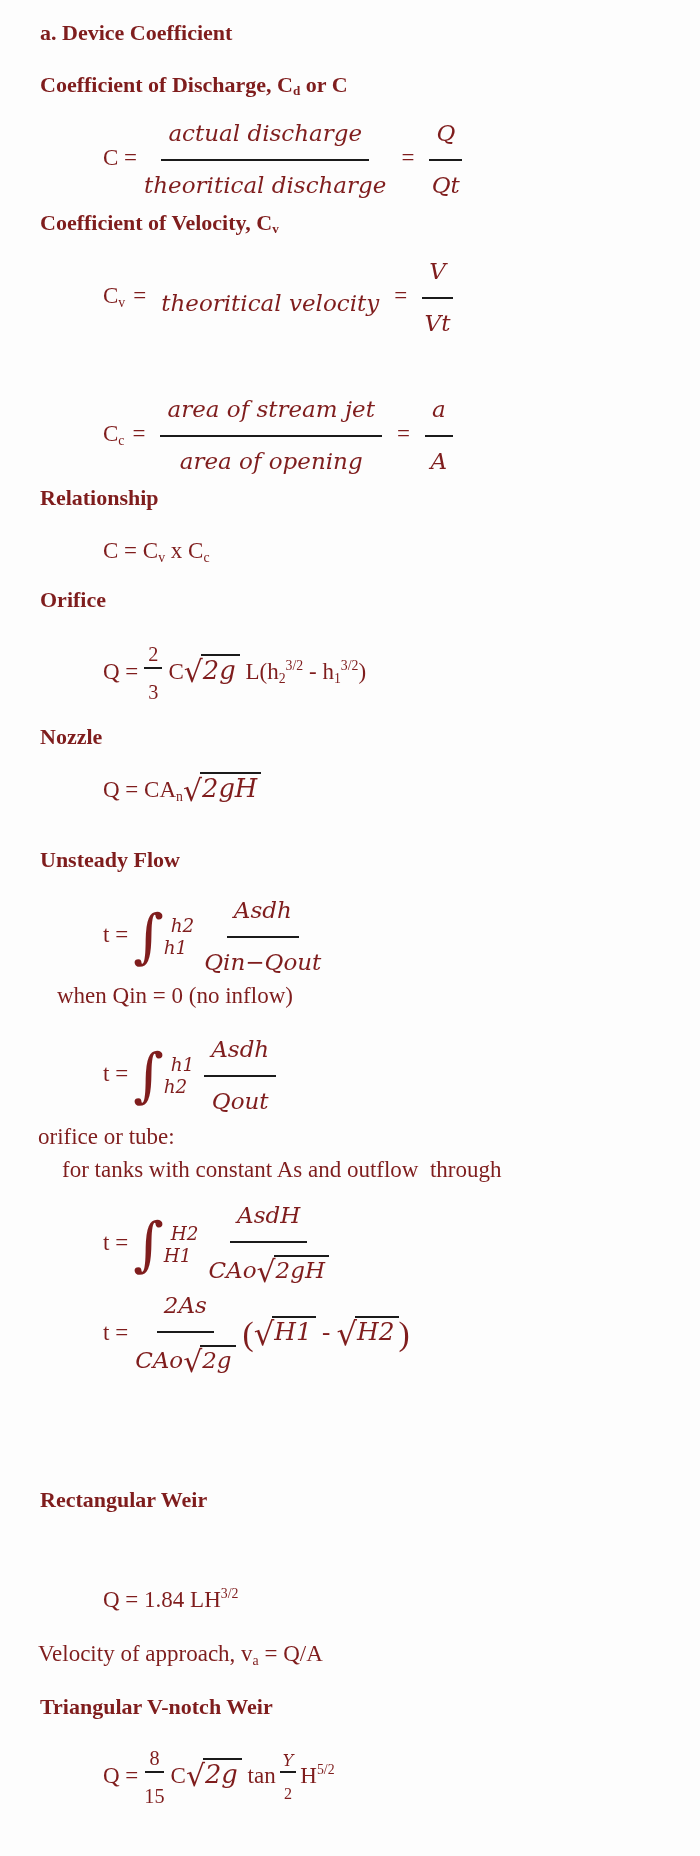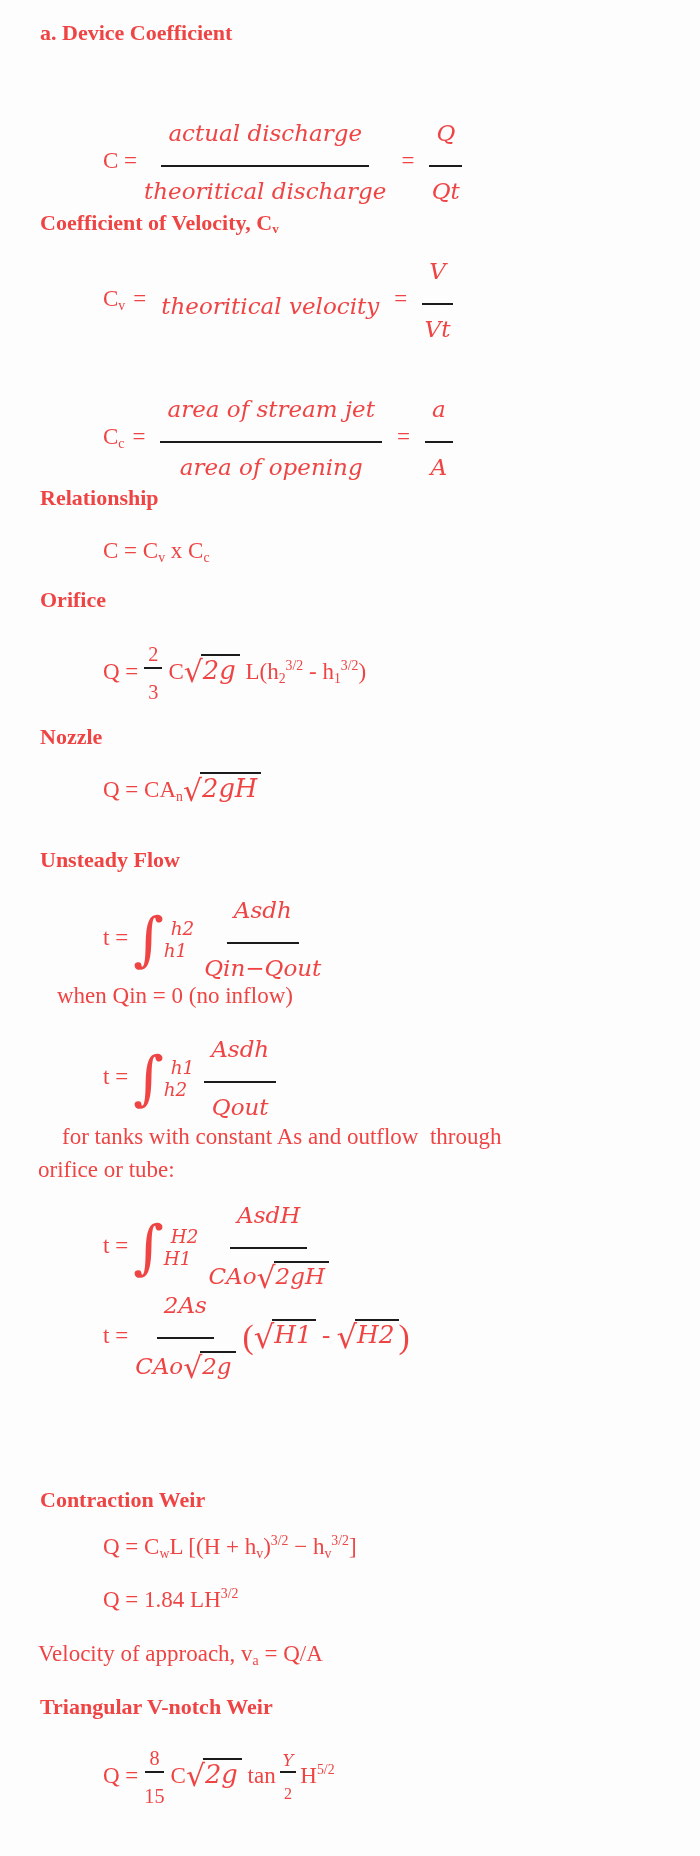--- a/index.html
+++ b/index.html
@@ -1,26 +1,26 @@
 <!DOCTYPE html>
 <html><head>
 <meta charset="utf-8">
 <style>
   html,body{margin:0;padding:0;background:#ffffff;}
-  .page{position:relative;width:700px;height:1856px;background:#fdfdfd;color:#ef4444;overflow:hidden;
+  .page{position:relative;width:700px;height:1856px;background:#fdfdfd;color:#7f1d1d;overflow:hidden;
         font-family:"Liberation Serif",serif;}
   .h{position:absolute;left:40px;font-weight:700;font-size:22px;line-height:1.2;white-space:pre;}
   .h sub{font-size:0.6em;vertical-align:-0.22em;}
   .txt{position:absolute;font-size:23px;line-height:1.25;white-space:pre;}
   .para{position:absolute;font-size:23px;line-height:33px;white-space:pre;}
   .fx{position:absolute;left:103px;font-size:23px;white-space:pre;line-height:1.15;}
   .mi{font-family:"DejaVu Serif",serif;font-style:italic;}
   .eq{margin:0 8px;}
   .frac{display:inline-flex;flex-direction:column;align-items:center;vertical-align:middle;margin:0 7px;text-align:center;}
-  .frac .num{border-bottom:2.5px solid #1b1b1b;padding:0 7px 19px;line-height:1.1;}
+  .frac .num{border-bottom:2.5px solid #1b1b1b;padding:0 7px 13px;line-height:1.1;}
   .frac .den{padding-top:12px;line-height:1.1;}
   .frac.tight{margin:0 6px;font-size:0.88em;}
   .frac.tight .num{padding:0 4px 2px;}
   .frac.mini{font-size:0.7em;margin:0 4px;}
   .frac.mini .num{padding:0 3px 1px;border-bottom-width:2px;}
   .sb{font-size:0.6em;vertical-align:-0.3em;}
   .sp{font-size:0.6em;vertical-align:0.62em;text-align:right;}
   .rad{display:inline-block;white-space:nowrap;}
   .rsign{display:inline-block;font-size:1.3em;line-height:1;vertical-align:-0.13em;margin-right:-2px;
          font-family:"DejaVu Serif",serif;font-style:normal;}
@@ -35,20 +35,21 @@
   .pgrp{font-size:1.08em;text-align:center;}
   .bp{font-size:1.35em;vertical-align:-0.15em;}
 </style>
 </head>
 <body>
 
 <div class="page">
 
   <div class="h" style="top:20px">a. Device Coefficient</div>
 
+  <div class="h" style="top:72px"><span>Coefficient of Discharge, C</span><sub>d</sub><span> or C</span></div>
 
   <div class="fx" style="top:121px"><span>C =</span><span class="frac"><span class="num mi">actual discharge</span><span class="den mi">theoritical discharge</span></span><span class="eq">=</span><span class="frac"><span class="num mi">Q</span><span class="den mi">Qt</span></span></div>
 
   <div class="h" style="top:210px"><span>Coefficient of Velocity, C</span><sub>v</sub></div>
 
   <div class="fx" style="top:259px"><span>C</span><sub class="sb">v</sub><span class="eq">=</span><span class="frac"><span class="den mi">theoritical velocity</span></span><span class="eq">=</span><span class="frac"><span class="num mi">V</span><span class="den mi">Vt</span></span></div>
 
 
   <div class="fx" style="top:397px"><span>C</span><sub class="sb">c</sub><span class="eq">=</span><span class="frac"><span class="num mi">area of stream jet</span><span class="den mi">area of opening</span></span><span class="eq">=</span><span class="frac"><span class="num mi">a</span><span class="den mi">A</span></span></div>
 
@@ -65,30 +66,29 @@
   <div class="fx" style="top:772px"><span>Q = CA</span><sub class="sb">n</sub><span class="rad"><span class="rsign">√</span><span class="rbody mi grow">2gH</span></span></div>
 
   <div class="h" style="top:847px">Unsteady Flow</div>
 
   <div class="fx" style="top:898px"><span>t =</span><span class="int"><span class="isign">∫</span><span class="ilims"><span class="mi up">h2</span><span class="mi lo">h1</span></span></span><span class="frac"><span class="num mi">Asdh</span><span class="den mi">Qin−Qout</span></span></div>
 
   <div class="txt" style="top:982px;left:57px">when Qin = 0 (no inflow)</div>
 
   <div class="fx" style="top:1037px"><span>t =</span><span class="int"><span class="isign">∫</span><span class="ilims"><span class="mi up">h1</span><span class="mi lo">h2</span></span></span><span class="frac"><span class="num mi">Asdh</span><span class="den mi">Qout</span></span></div>
 
-  <div class="para" style="top:1120px;left:38px"><div style="padding-left:24px">for tanks with constant As and outflow  through</div><div>orifice or tube:</div></div>
+  <div class="para" style="top:1120px;left:38px"><div>orifice or tube:</div><div style="padding-left:24px">for tanks with constant As and outflow  through</div></div>
 
   <div class="fx" style="top:1203px"><span>t =</span><span class="int"><span class="isign">∫</span><span class="ilims"><span class="mi up">H2</span><span class="mi lo">H1</span></span></span><span class="frac"><span class="num mi">AsdH</span><span class="den"><span class="mi">CAo</span><span class="rad"><span class="rsign">√</span><span class="rbody mi">2gH</span></span></span></span></div>
 
   <div class="fx" style="top:1293px"><span>t =</span><span class="frac"><span class="num mi">2As</span><span class="den"><span class="mi">CAo</span><span class="rad"><span class="rsign">√</span><span class="rbody mi">2g</span></span></span></span><span class="pgrp"><span class="bp">(</span><span class="rad"><span class="rsign">√</span><span class="rbody mi">H1</span></span><span> - </span><span class="rad"><span class="rsign">√</span><span class="rbody mi">H2</span></span><span class="bp">)</span></span></div>
 
 
-  <div class="h" style="top:1487px">Contraction Weir</div>
+  <div class="h" style="top:1487px">Rectangular Weir</div>
 
-  <div class="fx" style="top:1533px"><span>Q = C</span><sub class="sb">w</sub><span>L [(H + h</span><sub class="sb">v</sub><span>)</span><sup class="sp">3/2</sup><span> − h</span><sub class="sb">v</sub><sup class="sp">3/2</sup><span>]</span></div>
 
   <div class="fx" style="top:1586px"><span>Q = 1.84 LH</span><sup class="sp">3/2</sup></div>
 
   <div class="txt" style="top:1640px;left:38px"><span>Velocity of approach, v</span><sub class="sb">a</sub><span> = Q/A</span></div>
 
   <div class="h" style="top:1694px">Triangular V-notch Weir</div>
 
   <div class="fx" style="top:1747px"><span>Q =</span><span class="frac tight"><span class="num">8</span><span class="den">15</span></span><span>C</span><span class="rad"><span class="rsign">√</span><span class="rbody mi grow">2g</span></span><span> tan</span><span class="frac mini"><span class="num mi">Y</span><span class="den">2</span></span><span>H</span><sup class="sp">5/2</sup></div>
 
 </div>

